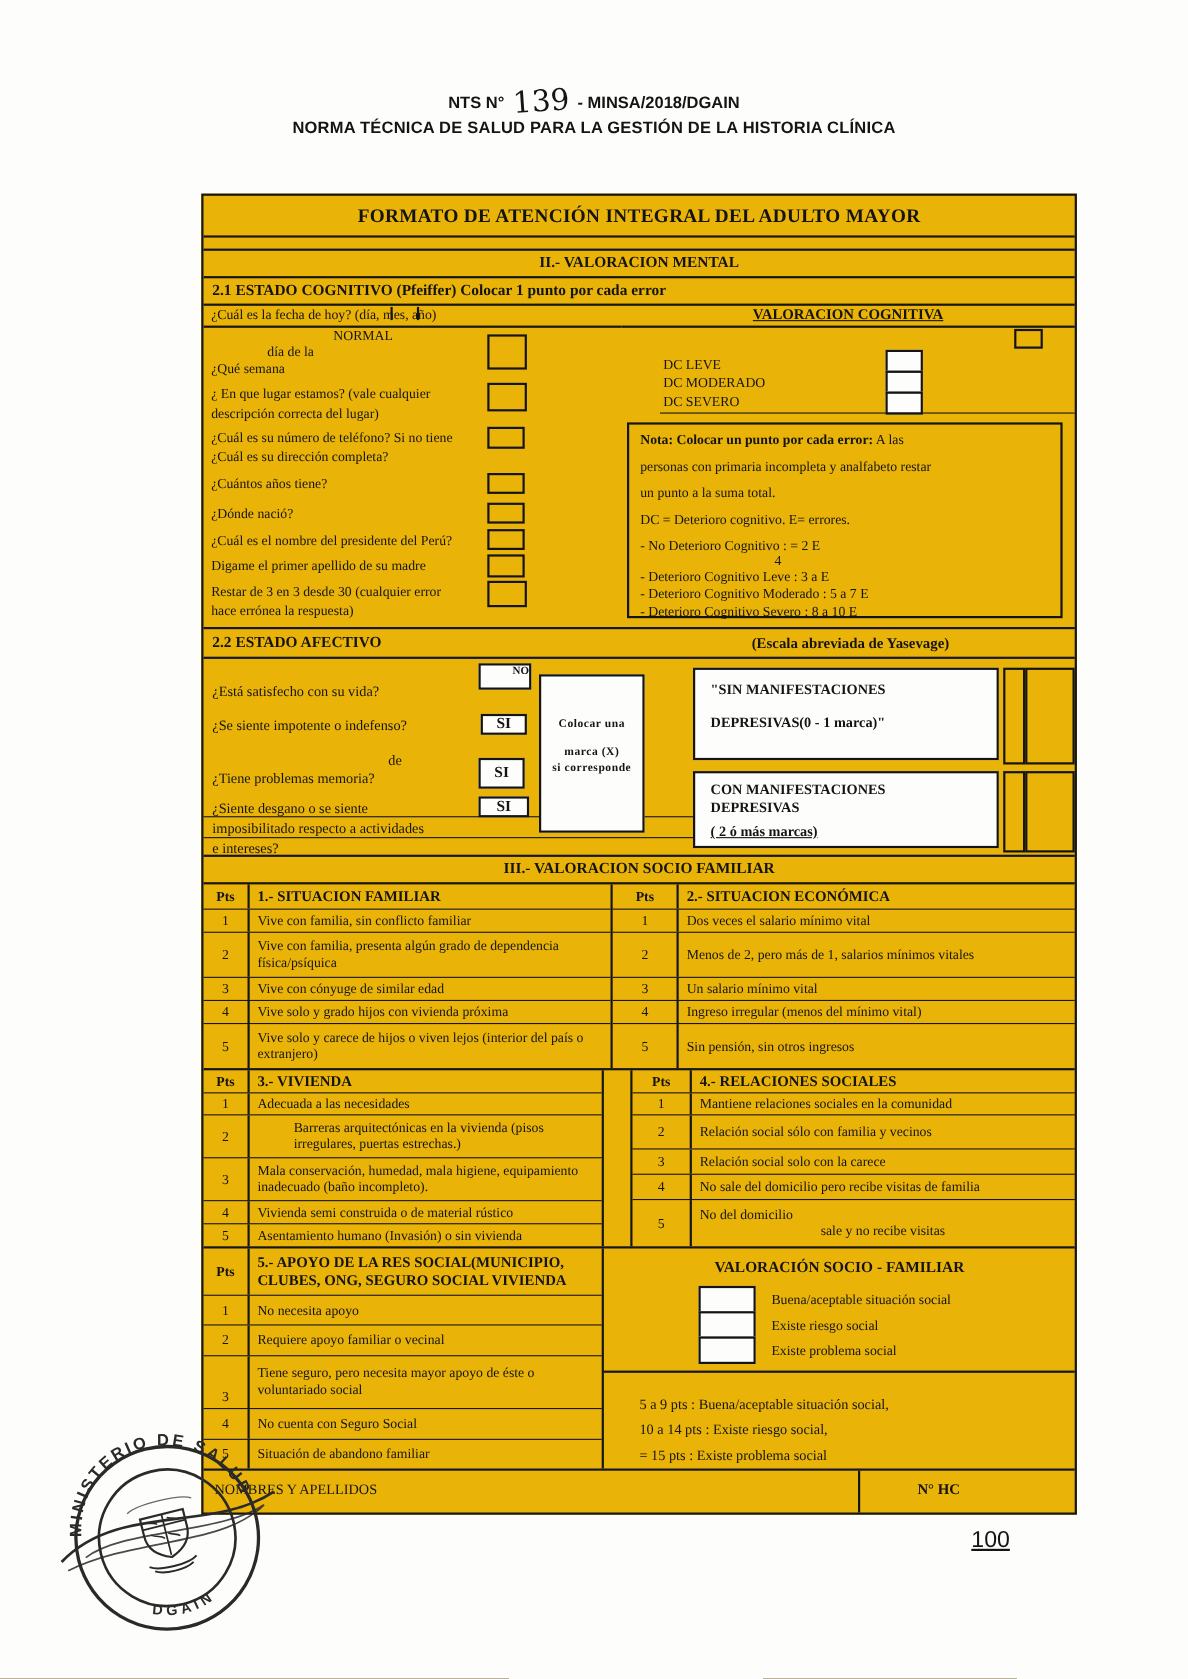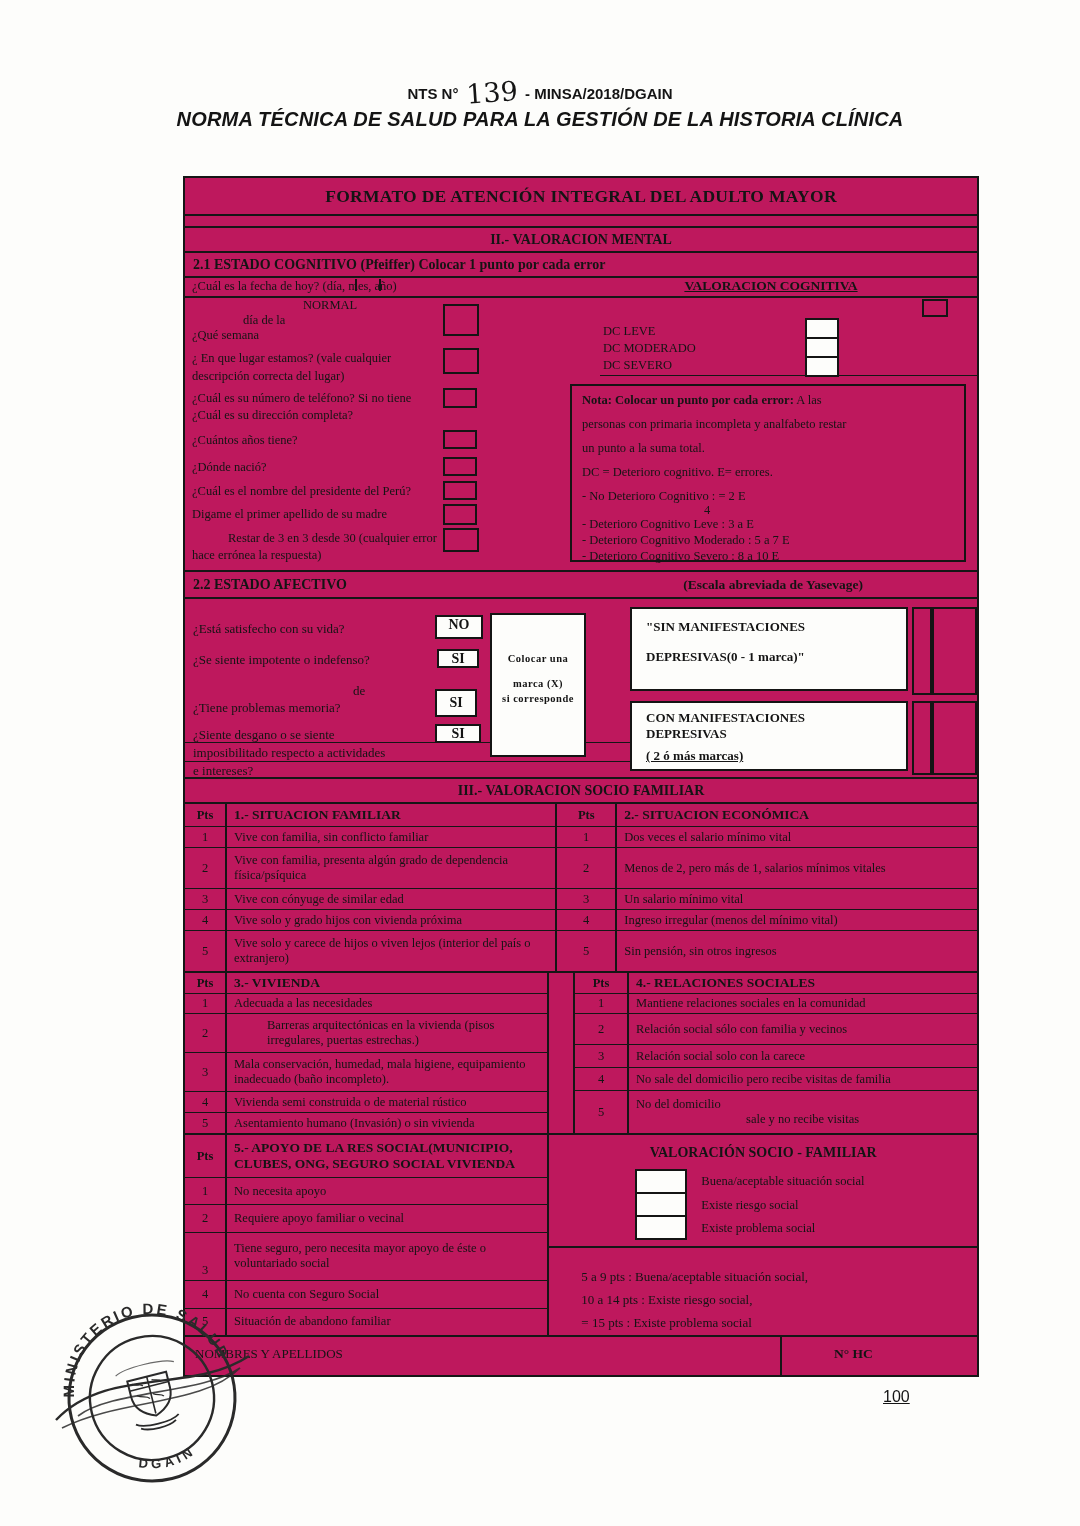--- a/index.html
+++ b/index.html
@@ -4,23 +4,23 @@
 <style>
   html,body{margin:0;padding:0;background:#8a8a8a;}
   .sheet{position:relative;width:1080px;height:1526px;background:#fdfdfb;color:#141414;
          font-family:"Liberation Serif",serif;overflow:hidden;margin:0 auto;}
   
   .tophead{position:absolute;top:74px;left:0;width:100%;text-align:center;
            font-family:"Liberation Sans",sans-serif;font-weight:bold;}
   .nts-line{font-size:15px;}
   .hand-num{font-family:"DejaVu Serif",serif;font-weight:400;font-size:27px;display:inline-block;
             transform:rotate(-4deg) translateY(3px);margin:0 7px 0 8px;}
-  .norm-line{font-size:20px;margin-top:3px;letter-spacing:.2px;font-style:italic;}
-  
-  .formbox{position:absolute;left:183px;top:176px;width:792px;border:2.5px solid #161616;background:#be185d;}
+  .norm-line{font-size:15px;margin-top:3px;letter-spacing:.2px;}
+  
+  .formbox{position:absolute;left:183px;top:176px;width:792px;border:2.5px solid #161616;background:#eab308;}
   .row{border-bottom:2px solid #161616;}
   .title-row{height:36px;display:flex;align-items:center;justify-content:center;
              font-weight:bold;font-size:17.5px;letter-spacing:.3px;}
   .thin-row{height:10px;}
   .sec-row{height:23px;display:flex;align-items:center;justify-content:center;font-weight:bold;font-size:14px;}
   .sub-row{height:23px;display:flex;align-items:center;font-weight:bold;font-size:14px;padding-left:8px;}
   .abs{position:absolute;}
   .t125{font-size:12.5px;}
   .t13{font-size:13px;}
   .bx{position:absolute;border:2px solid #141414;background:transparent;}
@@ -48,21 +48,21 @@
        justify-content:center;font-size:12.5px;text-align:center;}
   .txtc{flex:1;padding:2px 7px;font-size:12.5px;display:flex;flex-direction:column;justify-content:center;}
   .thdr{display:flex;font-weight:bold;}
   .thdr .txtc{font-size:13.5px;}
   .flexrow{display:flex;}
   .valz{display:flex;flex-direction:column;}
   .cbcell{width:48px;height:21px;border:2px solid #141414;margin-top:-2px;background:#fdfdfb;}
   
   .footer-row{display:flex;height:38px;}
   .stamp{position:absolute;left:52px;top:1298px;width:200px;height:200px;}
-  .pageno{position:absolute;left:883px;top:1388px;font-family:"Liberation Sans",sans-serif;font-size:16px;text-decoration:underline;}
+  .pageno{position:absolute;left:883px;top:1388px;font-family:"Liberation Sans",sans-serif;font-size:21px;text-decoration:underline;}
 </style>
 </head>
 <body>
 
 <div class="sheet">
 
   <div class="tophead">
     <div class="nts-line">
       <span>NTS N°</span><span class="hand-num">139</span><span>-   MINSA/2018/DGAIN</span>
     </div>
@@ -100,21 +100,21 @@
 
       <div class="abs t125" style="left:7px;top:182px;">¿Dónde nació?</div>
       <span class="bx" style="left:258px;top:179px;width:30px;height:15px;"></span>
 
       <div class="abs t125" style="left:7px;top:206px;">¿Cuál es el nombre del presidente del Perú?</div>
       <span class="bx" style="left:258px;top:203px;width:30px;height:15px;"></span>
 
       <div class="abs t125" style="left:7px;top:229px;">Digame el primer apellido de su madre</div>
       <span class="bx" style="left:258px;top:226px;width:30px;height:17px;"></span>
 
-      <div class="abs t125" style="left:7px;top:253px;margin-left:36px;">Restar de 3 en 3 desde 30 (cualquier error</div>
+      <div class="abs t125" style="left:7px;top:253px;">Restar de 3 en 3 desde 30 (cualquier error</div>
       <div class="abs t125" style="left:7px;top:270px;">hace errónea la respuesta)</div>
       <span class="bx" style="left:258px;top:250px;width:32px;height:20px;"></span>
 
       <div class="abs" style="left:380px;top:0;width:412px;height:18px;border-bottom:2.4px solid #161616;text-align:center;font-weight:bold;font-size:13.5px;text-decoration:underline;">VALORACION COGNITIVA</div>
       <span class="bx" style="left:737px;top:21px;width:22px;height:14px;"></span>
 
       <div class="abs t125" style="left:418px;top:46px;">DC LEVE</div>
       <div class="abs t125" style="left:418px;top:63px;">DC MODERADO</div>
       <div class="abs t125" style="left:418px;top:80px;">DC SEVERO</div>
       <div class="abs" style="left:620px;top:40px;">
@@ -137,21 +137,21 @@
       </div>
     </div>
 
     <div class="aff-head" style="border-top:2.4px solid #161616;">
       <div style="width:48%;font-weight:bold;font-size:14px;padding-left:8px;">2.2 ESTADO AFECTIVO</div>
       <div style="width:52%;text-align:center;font-weight:bold;font-size:13.5px;">(Escala abreviada de Yasevage)</div>
     </div>
 
     <div class="aff-body row">
       <div class="abs t13" style="left:8px;top:22px;">¿Está satisfecho con su vida?</div>
-      <span class="ansbx" style="left:250px;top:16px;width:44px;height:20px;font-size:14px;">NO</span>
+      <span class="ansbx" style="left:250px;top:4px;width:44px;height:20px;font-size:10px;text-align:right;">NO</span>
 
       <div class="abs t13" style="left:8px;top:53px;">¿Se siente impotente o indefenso?</div>
       <span class="ansbx" style="left:252px;top:50px;width:38px;height:15px;">SI</span>
 
       <div class="abs t13" style="left:168px;top:84px;">de</div>
       <div class="abs t13" style="left:8px;top:101px;">¿Tiene problemas memoria?</div>
       <span class="ansbx" style="left:250px;top:90px;width:38px;height:24px;line-height:24px;">SI</span>
 
       <div class="abs t13" style="left:8px;top:128px;">¿Siente desgano o se siente</div>
       <span class="ansbx" style="left:250px;top:125px;width:42px;height:15px;">SI</span>

